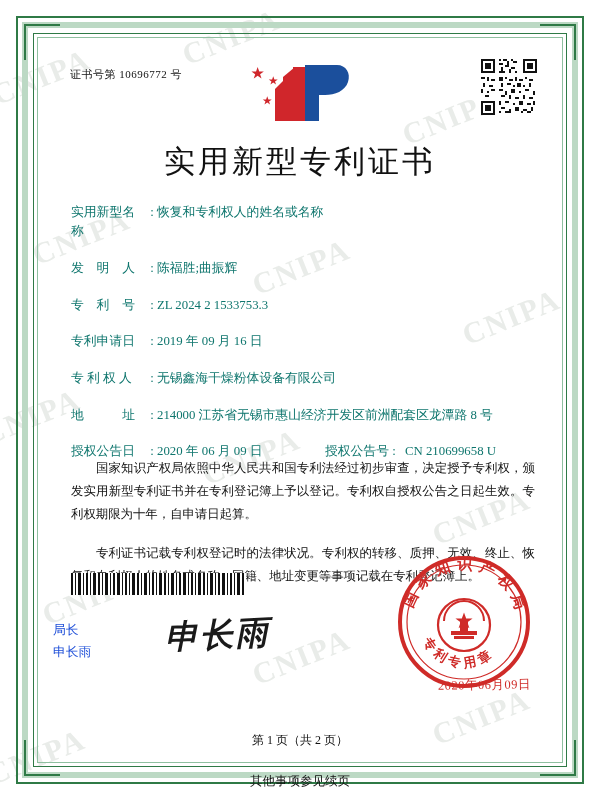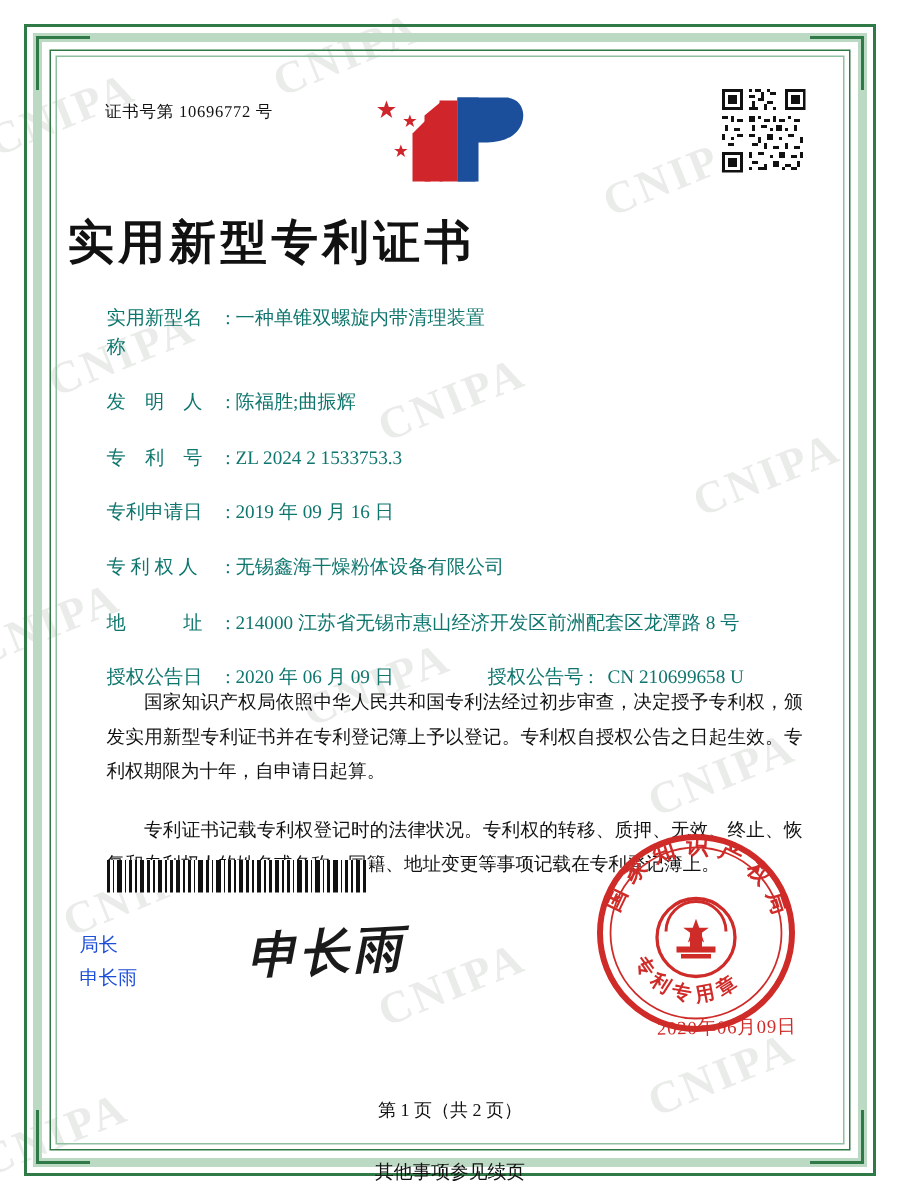--- a/index.html
+++ b/index.html
@@ -111,23 +111,24 @@
     transform: translateX(-50%);
     width: 110px;
     height: 72px;
   }
 
   .title {
     position: absolute;
     left: 0;
     right: 0;
     top: 96px;
+    text-align: center;
     font-size: 31px;
     letter-spacing: 3px;
-    font-weight: bold;
+    font-weight: normal;
     color: #111;
     font-family: "Liberation Serif", serif;
   }
 
   
   .fields {
     position: absolute;
     left: 26px;
     right: 18px;
     top: 158px;
@@ -384,21 +385,21 @@
       </svg>
     </div>
 
     <div class="title">实用新型专利证书</div>
 
     <div class="fields">
 
       <div class="row">
         <span class="lbl">实用新型名称</span>
         <span class="colon">:</span>
-        <span class="val">一种单锥双螺旋内带清理装置</span>
+        <span class="val">恢复和专利权人的姓名或名称</span>
       </div>
 
       <div class="row">
         <span class="lbl">发　明　人</span>
         <span class="colon">:</span>
         <span class="val">陈福胜;曲振辉</span>
       </div>
 
       <div class="row">
         <span class="lbl">专　利　号</span>

